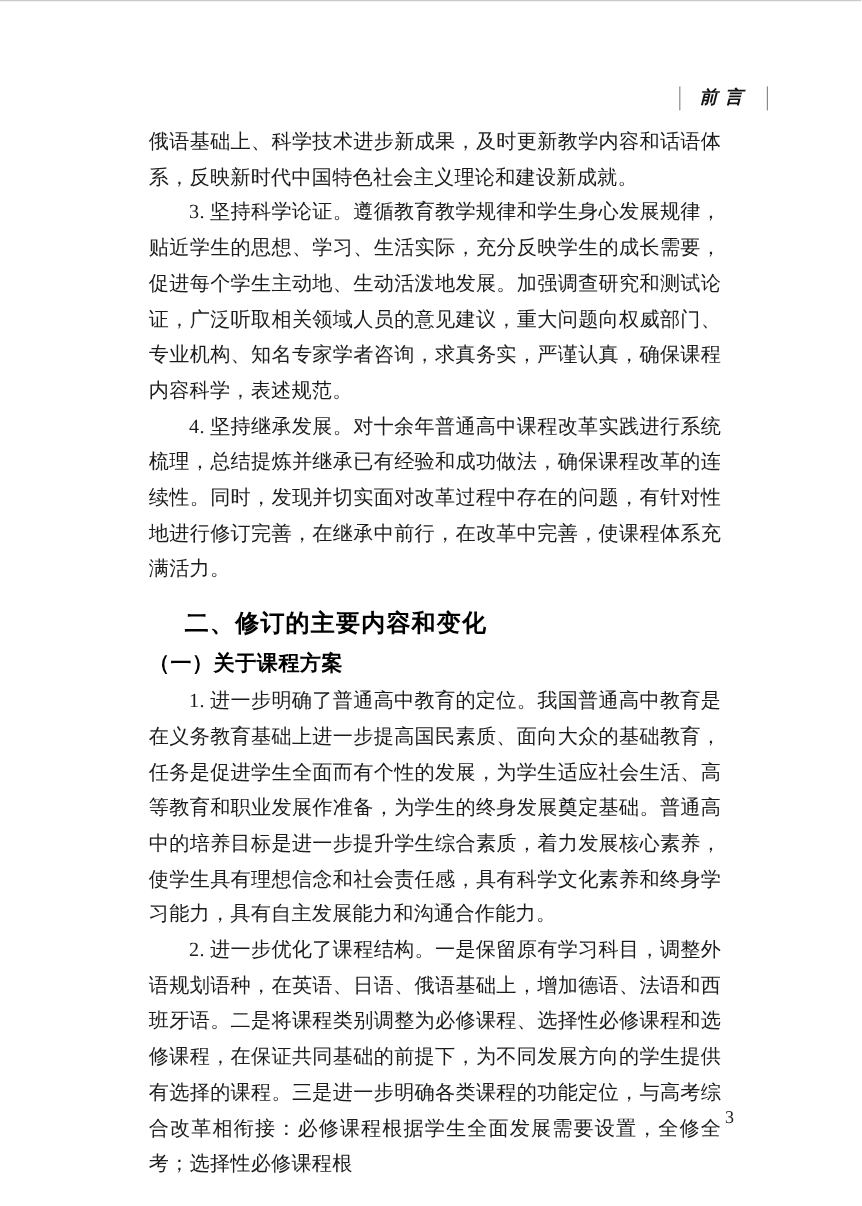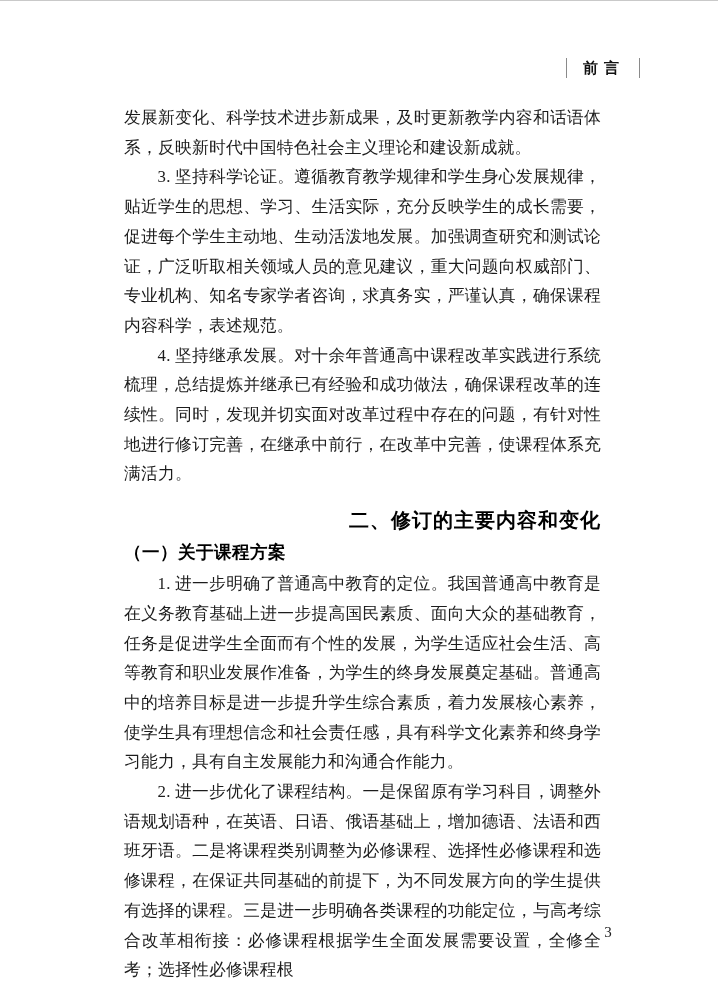--- a/index.html
+++ b/index.html
@@ -18,25 +18,26 @@
     color: #1c1c1c;
   }
   .scan-edge {
     position: absolute;
     top: 0; left: 0; right: 0;
     height: 1px;
     background: #c9c9c9;
   }
   .running-header {
     position: absolute;
-    top: 56px;
+    top: 72px;
     right: 78px;
     display: flex;
-    align-items: flex-end;
+    align-items: flex-start;
     height: 22px;
+    font-style: italic;
   }
   .header-bar {
     display: inline-block;
     width: 1px;
     height: 20px;
     background: #8a8a8a;
   }
   .header-title {
     font-family: "Liberation Sans", "DejaVu Sans", sans-serif;
     font-weight: bold;
@@ -63,21 +64,21 @@
     text-indent: 2em;
   }
   .section-heading {
     font-family: "Liberation Sans", "DejaVu Sans", sans-serif;
     font-size: 20px;
     font-weight: bold;
     color: #000;
     line-height: 32px;
     margin: 15px 0 0 0;
     padding-left: 30px;
-    text-align: right;
+    text-align: left;
     letter-spacing: 1px;
   }
   .subsection-heading {
     font-family: Liberation Sans, sans-serif;
     font-size: 17.5px;
     font-weight: bold;
     color: #000;
     line-height: 32px;
     margin: 0 0 1px 0;
     text-align: left;
@@ -101,21 +102,21 @@
 
   <div class="scan-edge"></div>
 
   <div class="running-header">
     <span class="header-bar"></span>
     <span class="header-title">前言</span>
     <span class="header-bar"></span>
   </div>
 
   <div class="content">
-    <p class="body-text">发展新变化、科学技术进步新成果，及时更新教学内容和话语体系，反映新时代中国特色社会主义理论和建设新成就。</p>
+    <p class="body-text">俄语基础上、科学技术进步新成果，及时更新教学内容和话语体系，反映新时代中国特色社会主义理论和建设新成就。</p>
     <p class="body-text indent">3. 坚持科学论证。遵循教育教学规律和学生身心发展规律，贴近学生的思想、学习、生活实际，充分反映学生的成长需要，促进每个学生主动地、生动活泼地发展。加强调查研究和测试论证，广泛听取相关领域人员的意见建议，重大问题向权威部门、专业机构、知名专家学者咨询，求真务实，严谨认真，确保课程内容科学，表述规范。</p>
     <p class="body-text indent">4. 坚持继承发展。对十余年普通高中课程改革实践进行系统梳理，总结提炼并继承已有经验和成功做法，确保课程改革的连续性。同时，发现并切实面对改革过程中存在的问题，有针对性地进行修订完善，在继承中前行，在改革中完善，使课程体系充满活力。</p>
 
     <h2 class="section-heading">二、修订的主要内容和变化</h2>
     <h3 class="subsection-heading">（一）关于课程方案</h3>
 
     <p class="body-text indent">1. 进一步明确了普通高中教育的定位。我国普通高中教育是在义务教育基础上进一步提高国民素质、面向大众的基础教育，任务是促进学生全面而有个性的发展，为学生适应社会生活、高等教育和职业发展作准备，为学生的终身发展奠定基础。普通高中的培养目标是进一步提升学生综合素质，着力发展核心素养，使学生具有理想信念和社会责任感，具有科学文化素养和终身学习能力，具有自主发展能力和沟通合作能力。</p>
     <p class="body-text indent">2. 进一步优化了课程结构。一是保留原有学习科目，调整外语规划语种，在英语、日语、俄语基础上，增加德语、法语和西班牙语。二是将课程类别调整为必修课程、选择性必修课程和选修课程，在保证共同基础的前提下，为不同发展方向的学生提供有选择的课程。三是进一步明确各类课程的功能定位，与高考综合改革相衔接：必修课程根据学生全面发展需要设置，全修全考；选择性必修课程根</p>
   </div>
 

